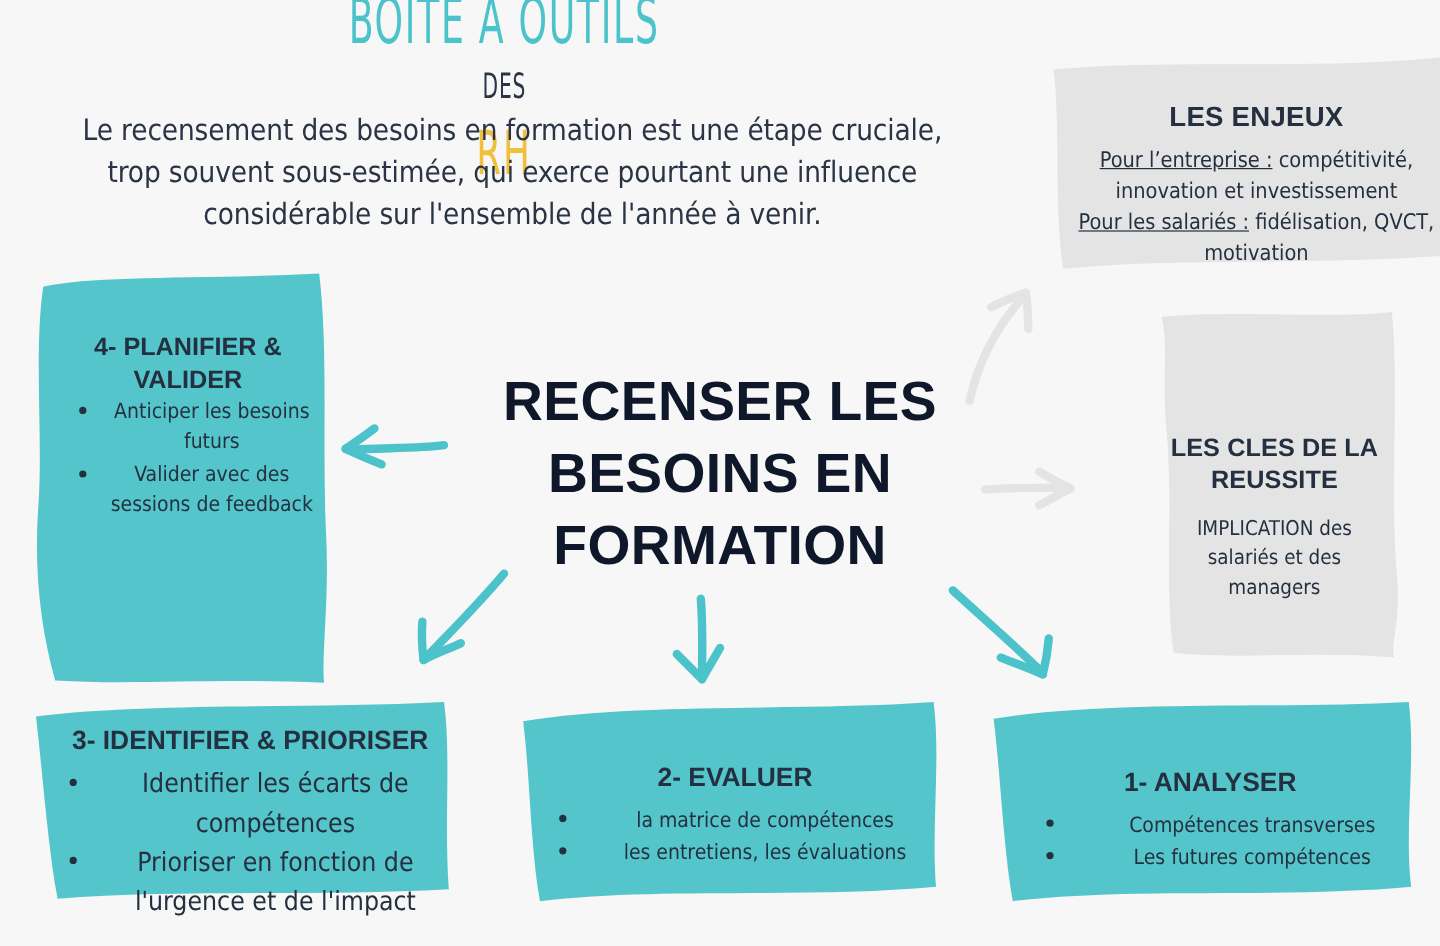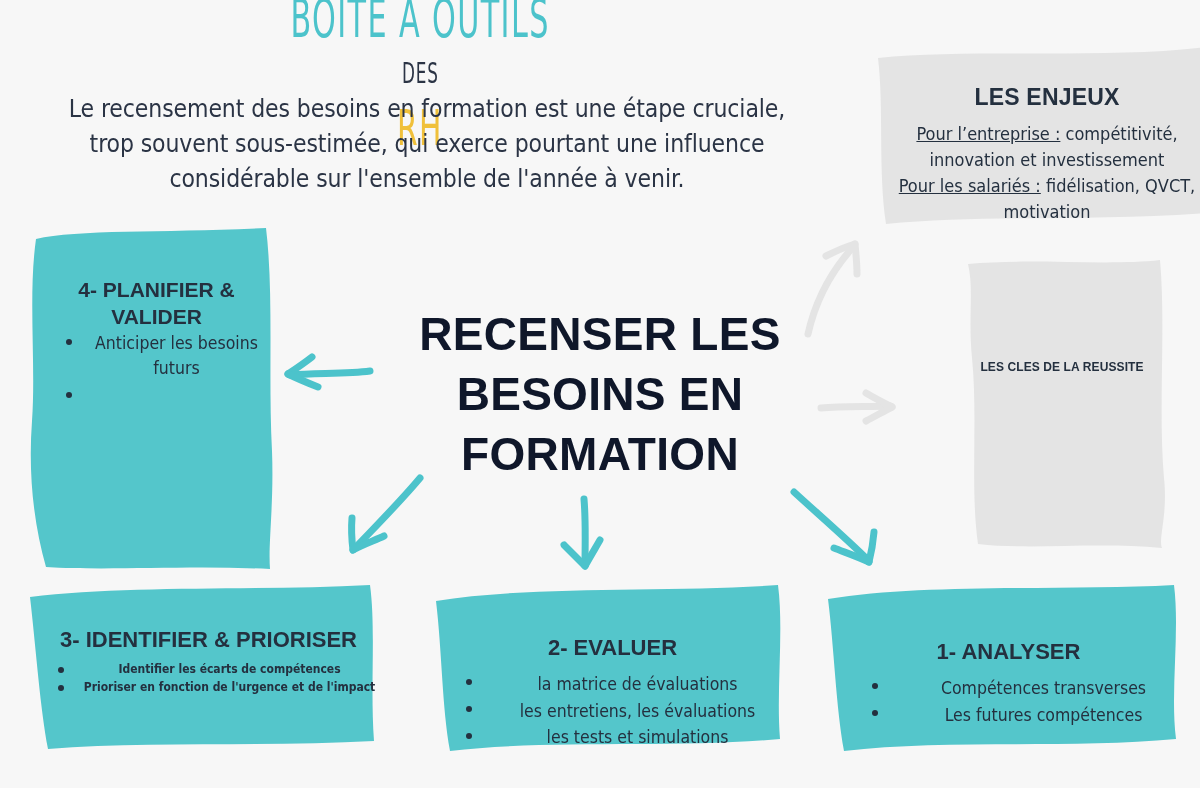--- a/index.html
+++ b/index.html
@@ -118,24 +118,24 @@
 
   
   #card-4 { left: 18px; top: 225px; width: 265px; height: 348px; }
   #card-4 .content { padding: 30px 18px 34px 30px; justify-content: flex-start; }
   #card-4 .card-title { font-size: 21px; line-height: 1.28; margin-top: 22px; }
   #card-4 ul { width: 100%; padding-left: 18px; }
   #card-4 li { font-size: 17.5px; line-height: 1.45; padding-left: 22px; margin-bottom: 2px; }
 
   
   #card-3 { left: 18px; top: 583px; width: 375px; height: 185px; }
-  #card-3 .content { padding: 18px 16px 22px 22px; justify-content: flex-start; }
+  #card-3 .content { padding: 18px 16px 22px 22px; justify-content: center; }
   #card-3 .card-title { font-size: 22px; margin-top: 26px; }
   #card-3 ul { margin-top: 8px; width: 100%; padding-left: 18px; }
-  #card-3 li { font-size: 12px; line-height: 1.48; padding-left: 24px; font-weight: bold; }
+  #card-3 li { font-size: 22px; line-height: 1.48; padding-left: 24px; }
 
   
   #card-2 { left: 422px; top: 583px; width: 375px; height: 185px; }
   #card-2 .content { padding: 18px 16px 22px 22px; justify-content: flex-start; }
   #card-2 .card-title { font-size: 22px; margin-top: 34px; }
   #card-2 ul { margin-top: 10px; width: 100%; padding-left: 22px; }
   #card-2 li { font-size: 17.5px; line-height: 1.52; padding-left: 28px; }
 
   
   #card-1 { left: 818px; top: 583px; width: 375px; height: 185px; }
@@ -154,21 +154,21 @@
     line-height: 1.44;
     text-align: center;
     color: #24303F;
     font-family: "DejaVu Sans Condensed", "Liberation Sans Narrow", "Liberation Sans", sans-serif;
   }
   #card-enjeux .lbl { text-decoration: underline; }
 
   
   #card-cles { left: 948px; top: 258px; width: 228px; height: 292px; }
   #card-cles .content { padding: 20px 18px; justify-content: flex-start; }
-  #card-cles .card-title { font-size: 12px; line-height: 1.30; margin-top: 82px; letter-spacing: 0.1px; }
+  #card-cles .card-title { font-size: 21px; line-height: 1.30; margin-top: 82px; letter-spacing: 0.1px; }
   #card-cles .body {
     margin-top: 14px;
     font-size: 17px;
     line-height: 1.46;
     text-align: center;
     color: #24303F;
     font-family: "DejaVu Sans Condensed", "Liberation Sans Narrow", "Liberation Sans", sans-serif;
   }
 
   
@@ -199,21 +199,21 @@
   <h1 class="center-title">RECENSER LES BESOINS EN FORMATION</h1>
 
   <div class="card" id="card-4">
     <svg class="paper" viewBox="0 0 265 348" preserveAspectRatio="none">
       <path d="M18,14 C60,4 150,8 248,3 C256,70 250,150 254,226 C256,280 250,318 252,344 C170,340 90,346 28,342 C16,300 10,250 14,196 C18,140 10,70 18,14 Z" fill="#54C6CB"></path>
     </svg>
     <div class="content">
       <div class="card-title">4- PLANIFIER &amp; VALIDER</div>
       <ul>
         <li><span class="bullet"></span><span>Anticiper les besoins futurs</span></li>
-        <li><span class="bullet"></span></li>
+        <li><span class="bullet"></span><span>Valider avec des sessions de feedback</span></li>
       </ul>
     </div>
   </div>
 
   <div class="card" id="card-3">
     <svg class="paper" viewBox="0 0 375 185" preserveAspectRatio="none">
       <path d="M12,14 C110,2 240,8 352,2 C358,46 352,104 356,158 C250,164 130,158 30,166 C22,124 18,66 12,14 Z" fill="#54C6CB"></path>
     </svg>
     <div class="content">
       <div class="card-title">3- IDENTIFIER &amp; PRIORISER</div>
@@ -224,23 +224,22 @@
     </div>
   </div>
 
   <div class="card" id="card-2">
     <svg class="paper" viewBox="0 0 375 185" preserveAspectRatio="none">
       <path d="M14,18 C110,2 245,10 356,2 C362,48 354,106 358,156 C252,166 126,156 28,168 C20,124 20,68 14,18 Z" fill="#54C6CB"></path>
     </svg>
     <div class="content">
       <div class="card-title">2- EVALUER</div>
       <ul>
-        <li><span class="bullet"></span><span>la matrice de évaluations</span></li>
+        <li><span class="bullet"></span><span>la matrice de compétences</span></li>
         <li><span class="bullet"></span><span>les entretiens, les évaluations</span></li>
-        <li><span class="bullet"></span><span>les tests et simulations</span></li>
       </ul>
     </div>
   </div>
 
   <div class="card" id="card-1">
     <svg class="paper" viewBox="0 0 375 185" preserveAspectRatio="none">
       <path d="M10,16 C108,0 248,8 356,2 C362,50 352,108 358,156 C250,166 124,156 26,168 C18,124 16,64 10,16 Z" fill="#54C6CB"></path>
     </svg>
     <div class="content">
       <div class="card-title">1- ANALYSER</div>
@@ -263,20 +262,21 @@
       </div>
     </div>
   </div>
 
   <div class="card" id="card-cles">
     <svg class="paper" viewBox="0 0 228 292" preserveAspectRatio="none">
       <path d="M20,6 C80,0 160,8 212,2 C218,70 210,150 216,220 C220,258 210,280 214,290 C150,284 80,292 30,286 C22,230 30,160 24,100 C20,60 26,30 20,6 Z" fill="#E4E4E4"></path>
     </svg>
     <div class="content">
       <div class="card-title">LES CLES DE LA REUSSITE</div>
+      <div class="body">IMPLICATION des salariés et des managers</div>
     </div>
   </div>
 
   <div class="arrow" id="arrow-left">
     <svg width="95" height="50" viewBox="0 0 95 50">
       <path d="M92,23 C70,26 40,25 12,27" stroke="#4CC3CB" stroke-width="7" fill="none" stroke-linecap="round"></path>
       <path d="M34,9 C25,16 16,22 10,26" stroke="#4CC3CB" stroke-width="7" fill="none" stroke-linecap="round"></path>
       <path d="M10,26 C18,30 30,35 40,39" stroke="#4CC3CB" stroke-width="7" fill="none" stroke-linecap="round"></path>
     </svg>
   </div>

